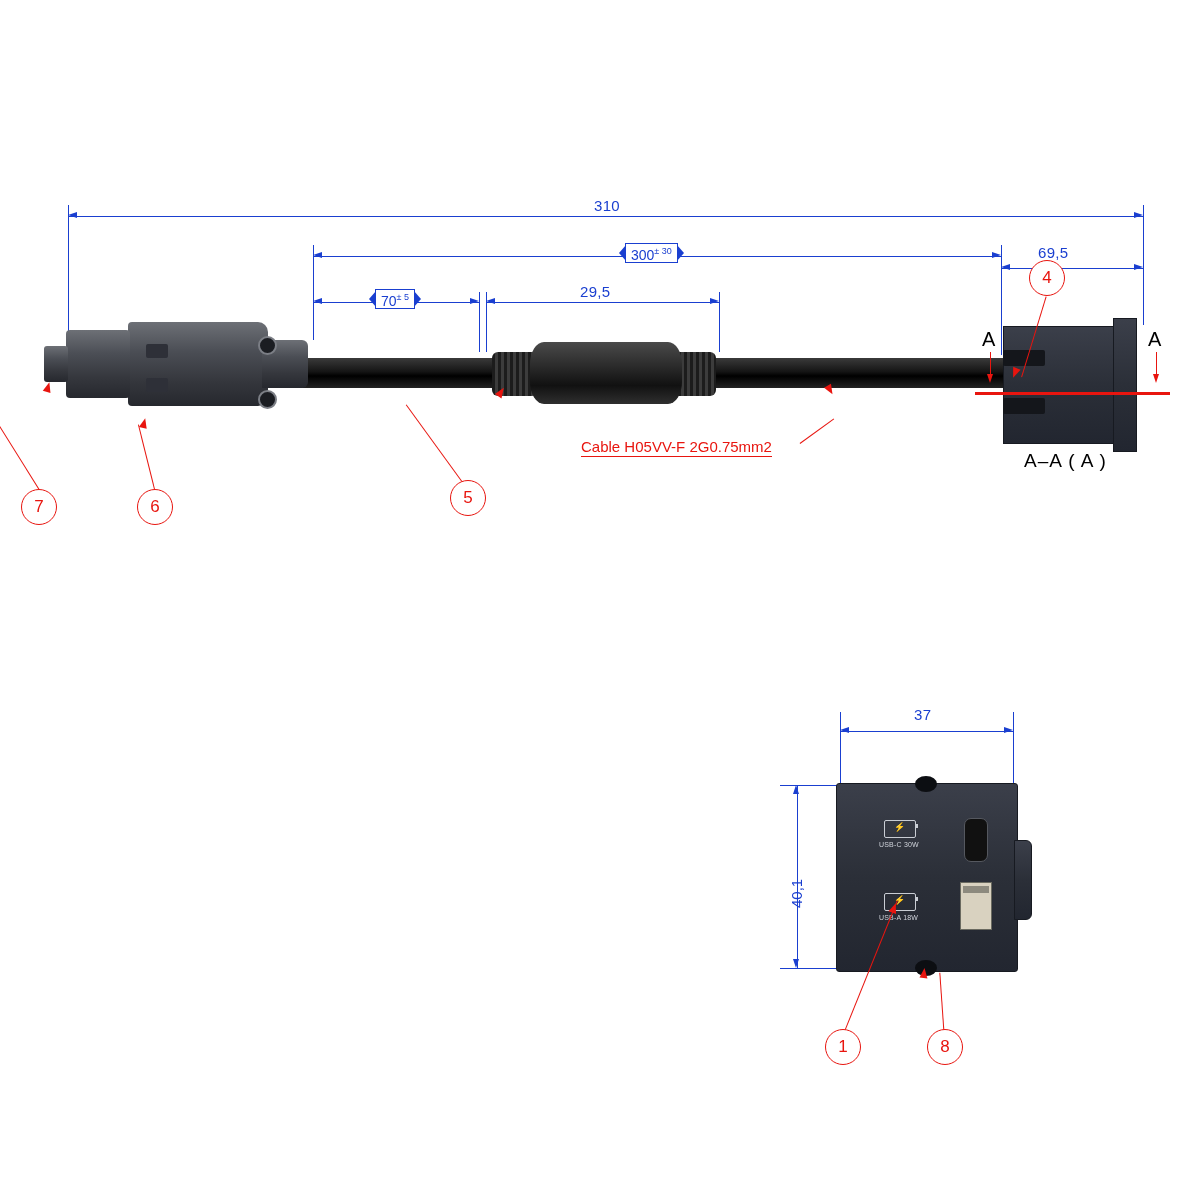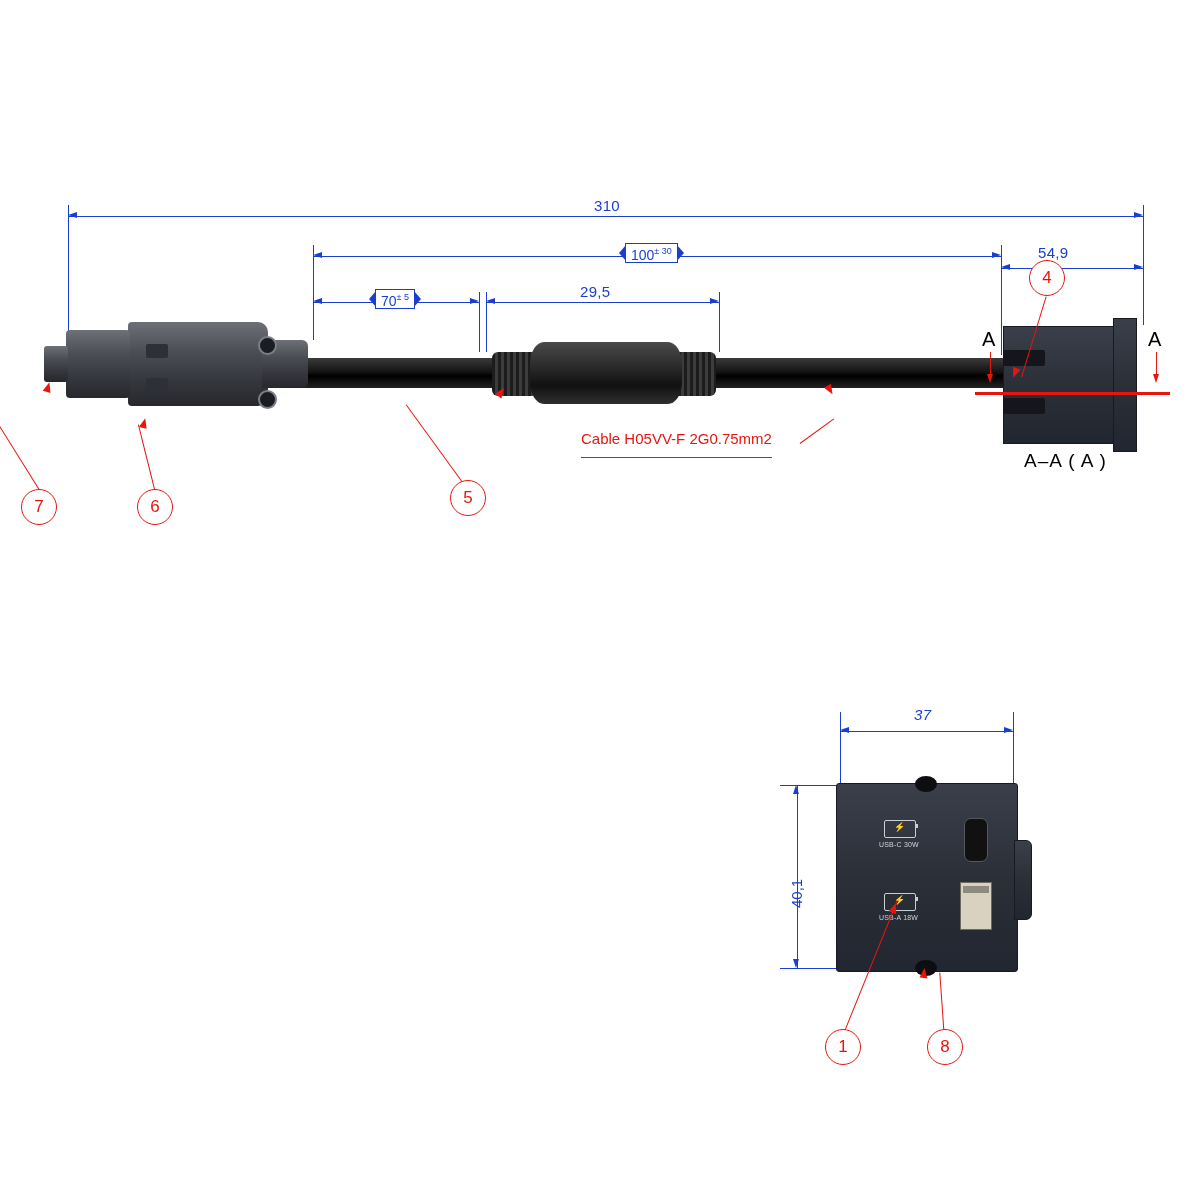--- a/index.html
+++ b/index.html
@@ -43,21 +43,21 @@
 
   
   .balloon{position:absolute;width:34px;height:34px;border:1.6px solid #e8150f;border-radius:50%;
            color:#e8150f;font-size:17px;display:flex;align-items:center;justify-content:center;
            background:#fff;}
   .leader{position:absolute;background:#e8150f;height:1.3px;transform-origin:left center;}
   .leadhead{position:absolute;width:0;height:0;border-left:4px solid transparent;border-right:4px solid transparent;border-bottom:10px solid #e8150f;}
 
   
   .rednote{position:absolute;color:#e8150f;font-size:15px;white-space:nowrap;
-           border-bottom:1px solid #e8150f;padding-bottom:10px;}
+           border-bottom:1px solid #e8150f;padding-bottom:1px;margin-top:8px;}
 
   
   .sectletter{position:absolute;color:#000;font-size:20px;}
   .sectcap{position:absolute;color:#000;font-size:19px;letter-spacing:1px;white-space:nowrap;}
   .redline{position:absolute;background:#e8150f;height:2.5px;}
 
   
   .cable{position:absolute;background:linear-gradient(#3a3a3a,#151515 45%,#000 60%,#232323);border-radius:3px;}
   .blk{position:absolute;background:#2e3038;}
 
@@ -86,42 +86,42 @@
   <div class="arrL" style="left:68px;top:212px;"></div>
   <div class="arrR" style="left:1134px;top:212px;"></div>
   <div class="dimtext" style="left:594px;top:197px;">310</div>
 
   <div class="extline" style="left:313px;top:245px;height:95px;"></div>
   <div class="extline" style="left:1001px;top:245px;height:110px;"></div>
   <div class="dimline" style="left:313px;top:256px;width:688px;"></div>
   <div class="arrL" style="left:313px;top:252px;"></div>
   <div class="arrR" style="left:992px;top:252px;"></div>
   <div class="tolbox" style="left:625px;top:243px;">
-    <span class="inner"><span>100</span><span class="sup">± 30</span></span>
+    <span class="inner"><span>300</span><span class="sup">± 30</span></span>
   </div>
 
   <div class="extline" style="left:479px;top:292px;height:60px;"></div>
   <div class="dimline" style="left:313px;top:302px;width:166px;"></div>
   <div class="arrL" style="left:313px;top:298px;"></div>
   <div class="arrR" style="left:470px;top:298px;"></div>
   <div class="tolbox" style="left:375px;top:289px;">
     <span class="inner"><span>70</span><span class="sup">± 5</span></span>
   </div>
 
   <div class="extline" style="left:486px;top:292px;height:60px;"></div>
   <div class="extline" style="left:719px;top:292px;height:60px;"></div>
   <div class="dimline" style="left:486px;top:302px;width:233px;"></div>
   <div class="arrL" style="left:486px;top:298px;"></div>
   <div class="arrR" style="left:710px;top:298px;"></div>
   <div class="dimtext" style="left:580px;top:283px;">29,5</div>
 
   <div class="dimline" style="left:1001px;top:268px;width:142px;"></div>
   <div class="arrL" style="left:1001px;top:264px;"></div>
   <div class="arrR" style="left:1134px;top:264px;"></div>
-  <div class="dimtext" style="left:1038px;top:244px;">54,9</div>
+  <div class="dimtext" style="left:1038px;top:244px;">69,5</div>
 
   <div class="cable" style="left:300px;top:358px;width:200px;height:30px;"></div>
   <div class="cable" style="left:705px;top:358px;width:305px;height:30px;"></div>
 
   <div class="ribs" style="left:492px;top:352px;width:46px;height:44px;"></div>
   <div class="ribs" style="left:672px;top:352px;width:44px;height:44px;"></div>
   <div class="ferrite" style="left:530px;top:342px;width:152px;height:62px;"></div>
 
   <div class="plug-body" style="left:128px;top:322px;width:140px;height:84px;border-radius:4px 10px 10px 4px;"></div>
   <div class="plug-body" style="left:262px;top:340px;width:46px;height:48px;border-radius:0 6px 6px 0;"></div>
@@ -164,21 +164,21 @@
 
   <div class="leader" style="left:1046px;top:296px;width:84px;transform:rotate(107deg);"></div>
   <div class="leadhead" style="left:1011px;top:368px;transform:rotate(202deg);"></div>
   <div class="balloon" style="left:1029px;top:260px;">4</div>
 
   <div class="extline" style="left:840px;top:712px;height:72px;"></div>
   <div class="extline" style="left:1013px;top:712px;height:72px;"></div>
   <div class="dimline" style="left:840px;top:731px;width:173px;"></div>
   <div class="arrL" style="left:840px;top:727px;"></div>
   <div class="arrR" style="left:1004px;top:727px;"></div>
-  <div class="dimtext" style="left:914px;top:706px;font-style:italic;">37</div>
+  <div class="dimtext" style="left:914px;top:706px;">37</div>
 
   <div class="exthoriz" style="left:780px;top:785px;width:66px;"></div>
   <div class="exthoriz" style="left:780px;top:968px;width:66px;"></div>
   <div class="dimvert" style="left:797px;top:785px;height:183px;"></div>
   <div class="arrU" style="left:793px;top:785px;"></div>
   <div class="arrD" style="left:793px;top:959px;"></div>
   <div class="vtext" style="left:788px;top:908px;">40,1</div>
 
   <div class="module" style="left:836px;top:783px;width:180px;height:187px;border-radius:3px;"></div>
   <div class="module" style="left:1014px;top:840px;width:16px;height:78px;border-radius:0 6px 6px 0;"></div>

